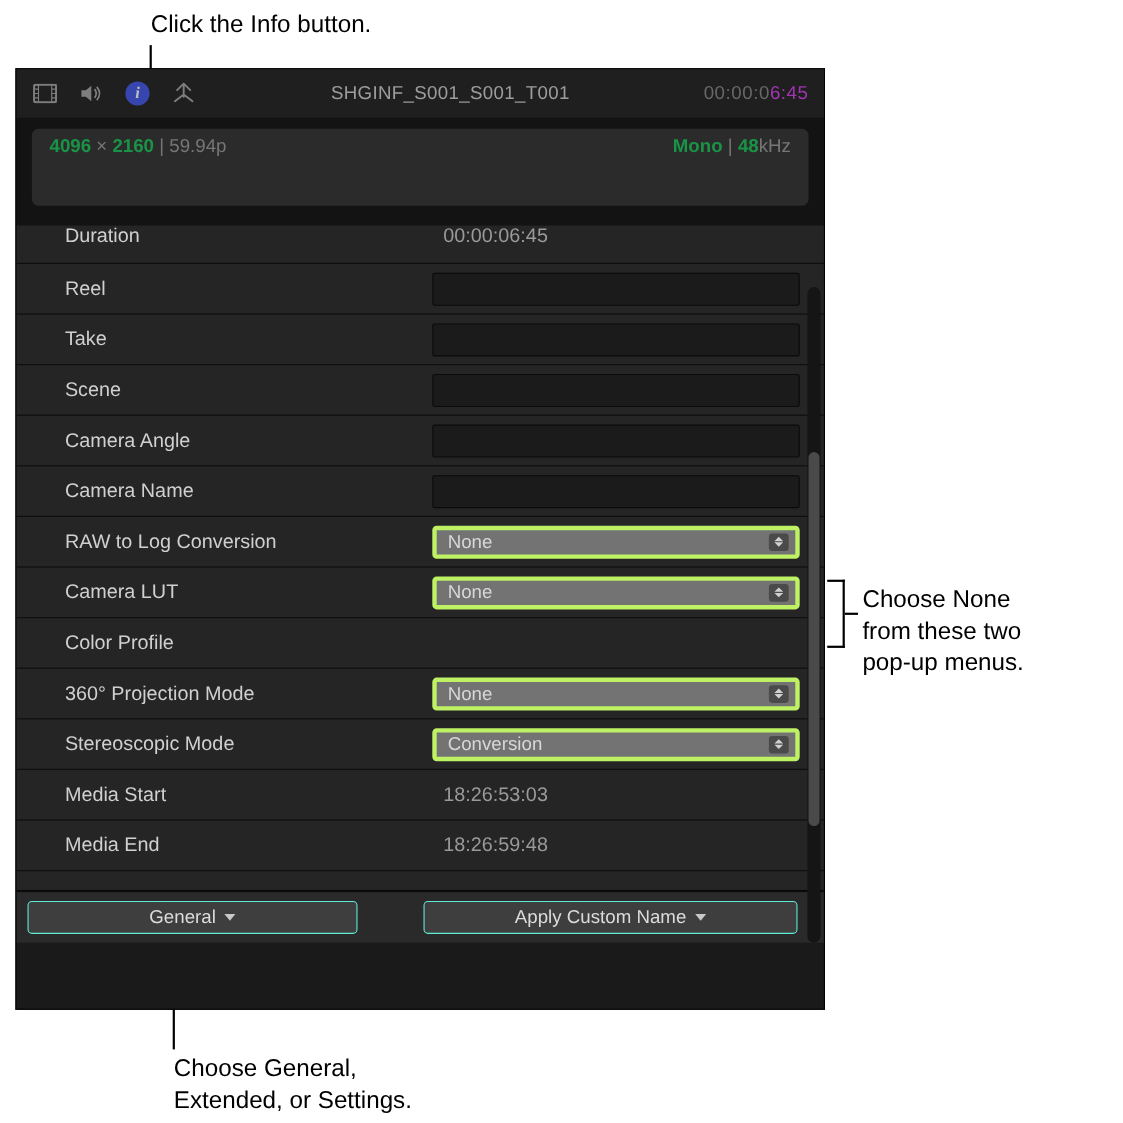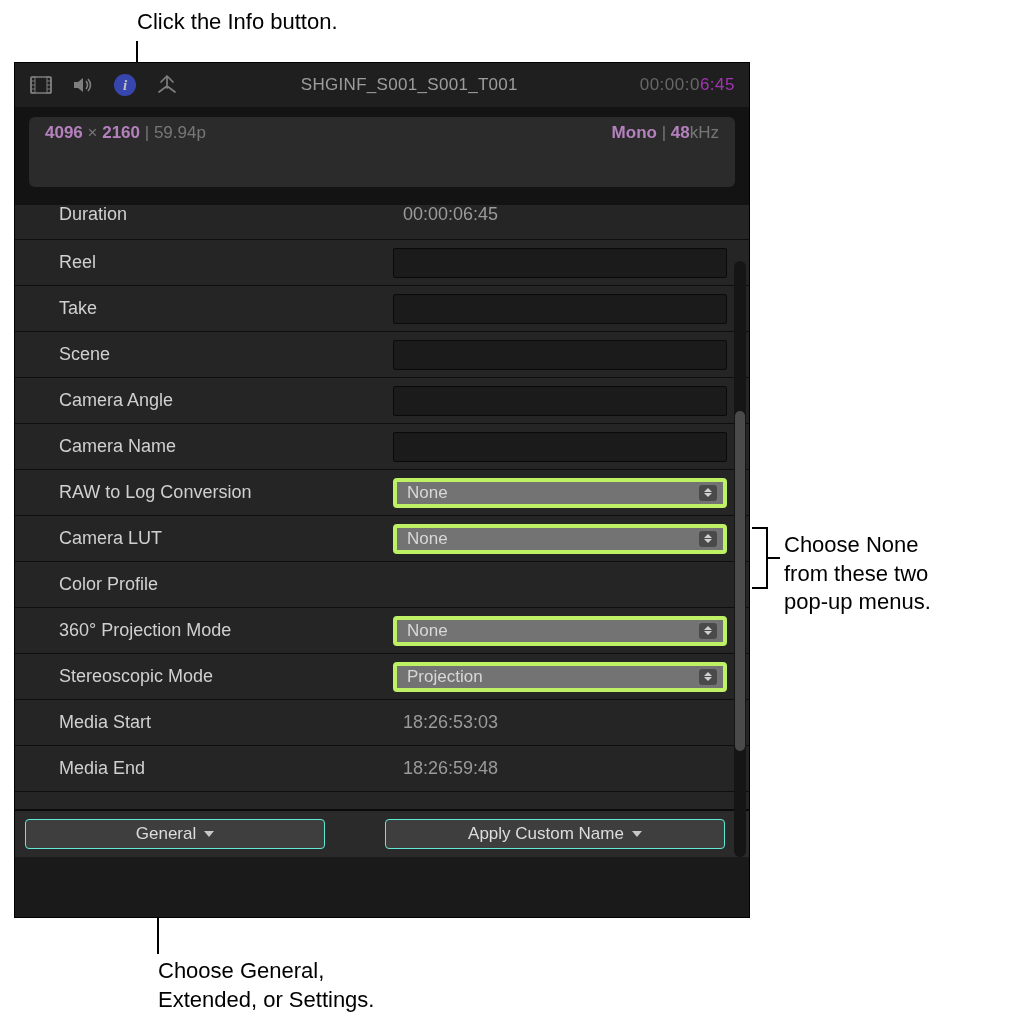--- a/index.html
+++ b/index.html
@@ -47,21 +47,21 @@
     height: 70px;
     padding: 0 16px;
     display: flex;
     justify-content: space-between;
     align-items: flex-start;
     color:#cfcfcf;
     font-size:17px;
     padding-top:6px;
   }
   .infostrip .dim { color:#9e9e9e;}
-  .infostrip b { color:#f0abfc; font-weight:600;}
+  .infostrip b { color:#22c55e; font-weight:600;}
   .dimmer {
     position:absolute; left:0; top:0; width:100%; height:196px;
     background: rgba(0,0,0,0.25); pointer-events:none;
   }
   .fields {
     margin-top: 18px;
     position: relative;
   }
   .row {
     display:flex;
@@ -300,21 +300,21 @@
           <div class="popup">
             <span>None</span>
             <div class="arrows"></div>
           </div>
         </div>
     </div>
     <div class="row">
       <div class="label">Stereoscopic Mode</div>
       <div class="val-area">
           <div class="popup">
-            <span>Projection</span>
+            <span>Conversion</span>
             <div class="arrows"></div>
           </div>
         </div>
     </div>
 
     <div class="row">
       <div class="label">Media Start</div>
       <div class="val-area">
           <div class="plain">18:26:53:03</div>
         </div>

